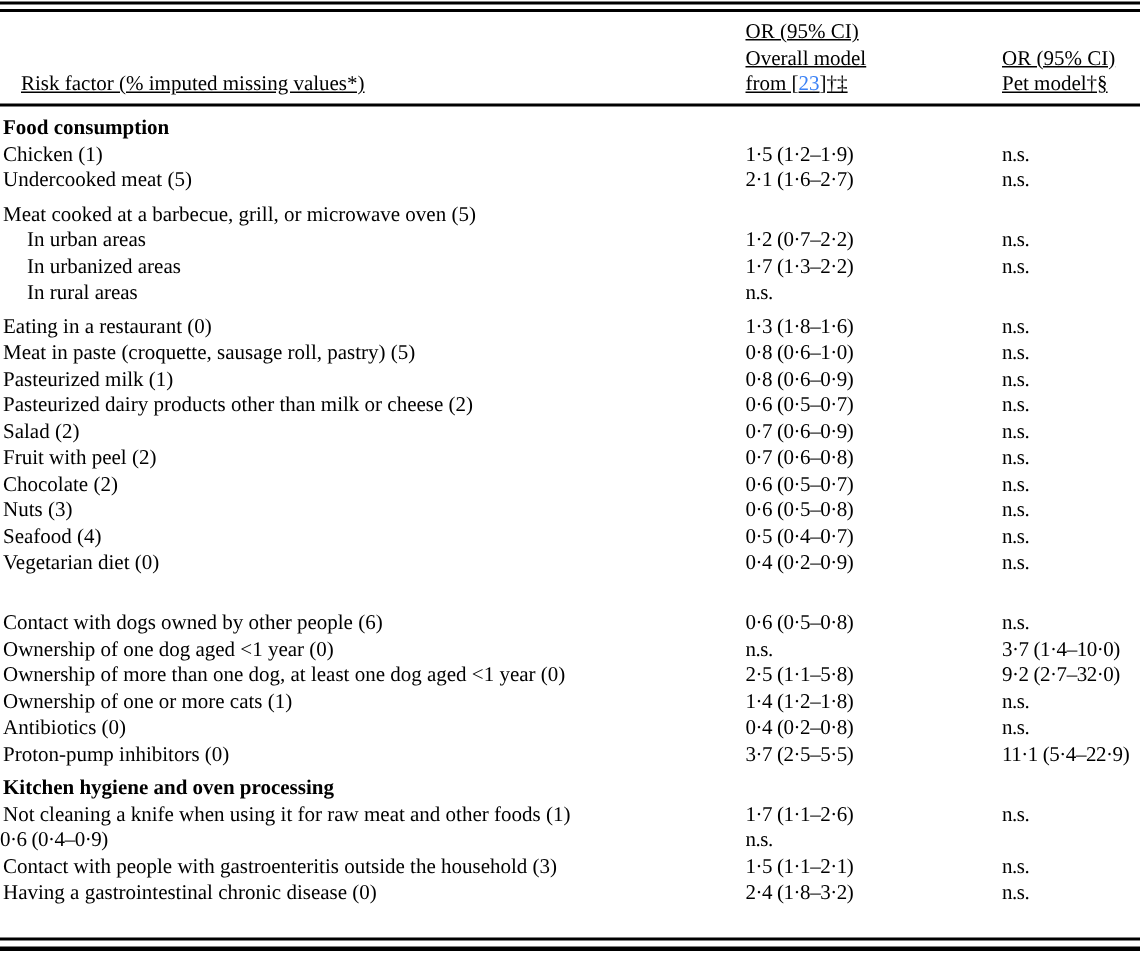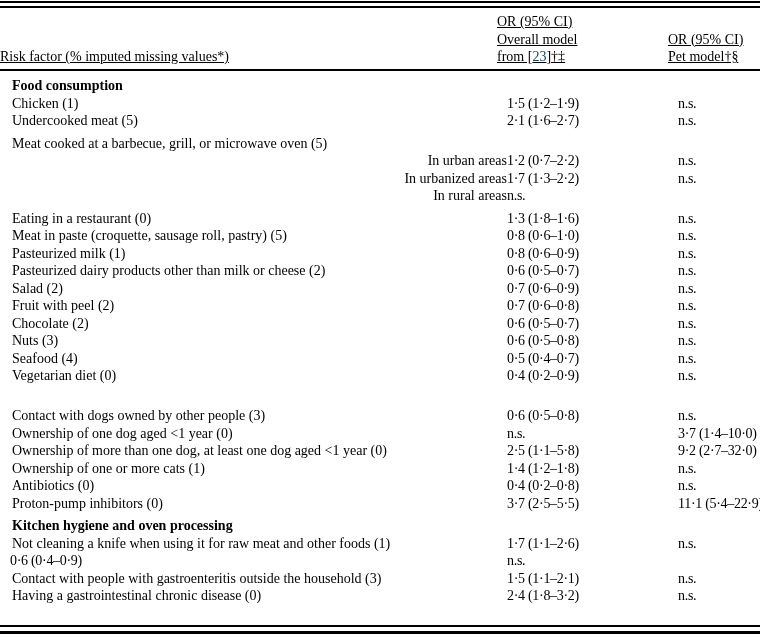--- a/index.html
+++ b/index.html
@@ -37,38 +37,38 @@
   .grid3 {
     display: grid;
     grid-template-columns: 497px 171px 92px;
   }
   .header {
     position: absolute; left: 0; top: 13px; width: 760px;
     align-items: end;
     font-size: 14px; line-height: 17.5px;
   }
   .hcell { white-space: nowrap; text-decoration: underline; }
-  .hcell.first { padding-left: 0; }
+  .hcell.first { padding-left: 14px; }
   .ref {
-    color: #0c4a6e;
+    color: #3b82f6;
     cursor: pointer;
     text-align: right;
   }
   .tbody {
-    position: absolute; left: 10px; top: 77px; width: 636px;
+    position: absolute; left: 0; top: 77px; width: 636px;
   }
   .row {
     height: 17.5px;
     line-height: 17.5px;
     font-size: 14px;
   }
   .row.gap { margin-top: 5px; }
   .cell { white-space: nowrap; overflow: visible; }
   .label { padding-left: 2px; }
-  .label.indent { padding-left: 32px; text-align: right; }
+  .label.indent { padding-left: 18px; }
   .section .label { font-weight: bold; }
   .val { letter-spacing: -0.3px; }
   .b { font-weight: normal; }
 </style>
 </head>
 <body>
 
 <div class="page">
 
   <div class="rule-top"></div>
@@ -171,21 +171,21 @@
       <div class="row grid3">
         <div class="cell label">Vegetarian diet (0)</div>
         <div class="cell val">0·4 (0·2–0·9)</div>
         <div class="cell val">n.s.</div>
       </div>
       <div class="row grid3 section gap">
         <div class="cell val"></div>
         <div class="cell val"></div>
       </div>
       <div class="row grid3">
-        <div class="cell label">Contact with dogs owned by other people (3)</div>
+        <div class="cell label">Contact with dogs owned by other people (6)</div>
         <div class="cell val">0·6 (0·5–0·8)</div>
         <div class="cell val">n.s.</div>
       </div>
       <div class="row grid3">
         <div class="cell label">Ownership of one dog aged &lt;1 year (0)</div>
         <div class="cell val">n.s.</div>
         <div class="cell val b">3·7 (1·4–10·0)</div>
       </div>
       <div class="row grid3">
         <div class="cell label">Ownership of more than one dog, at least one dog aged &lt;1 year (0)</div>

